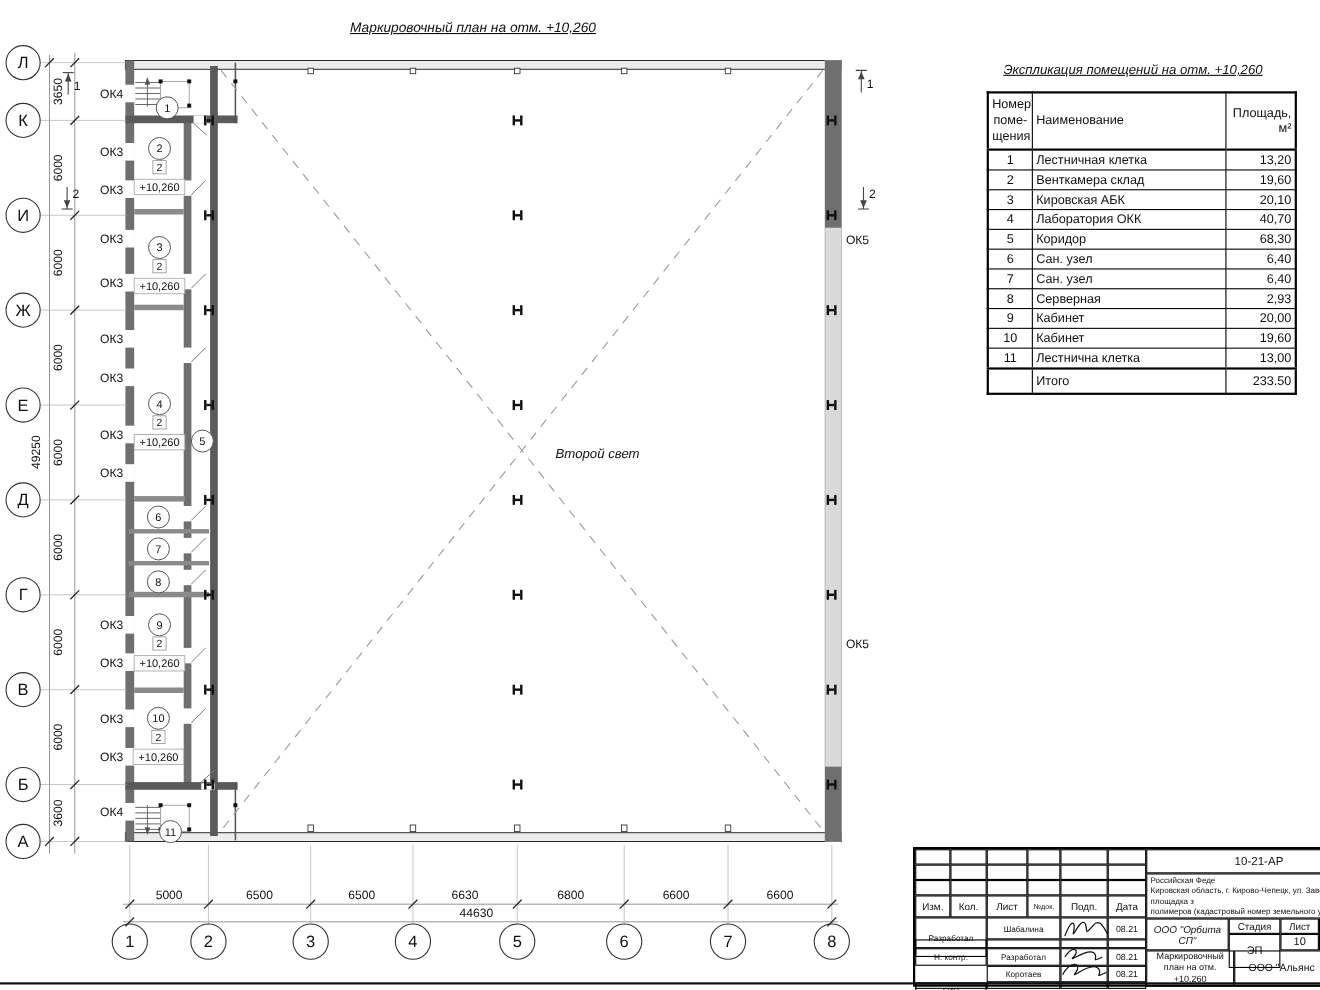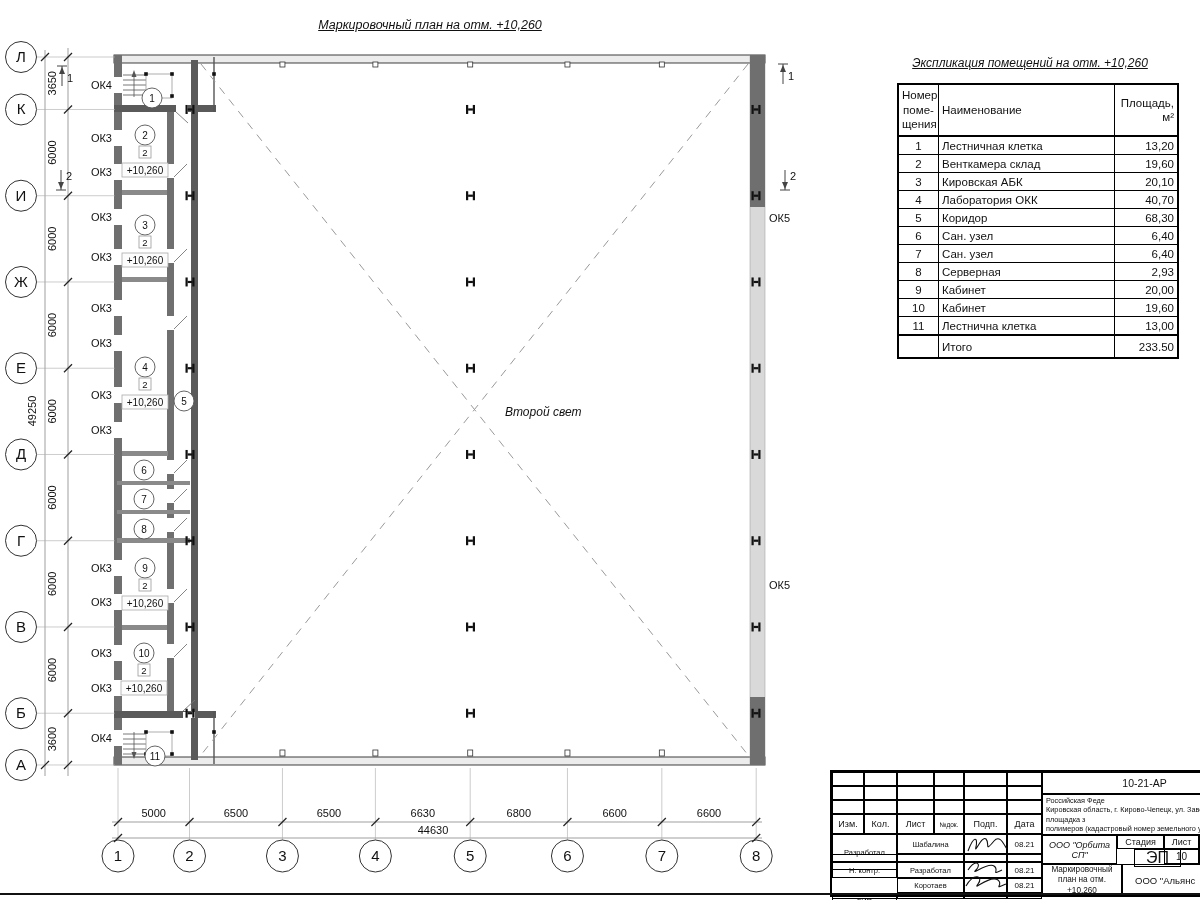--- a/index.html
+++ b/index.html
@@ -611,21 +611,21 @@
     </div>
   <div class="tbc" style="left:210px;top:0;width:205px;height:22px;font-size:10.5px">10-21-АР</div>
   <div class="tbc" style="left:210px;top:22px;width:205px;height:41px;font-size:7.3px;line-height:1.3;
        justify-content:flex-start;text-align:left;padding-left:3px;white-space:pre-line">Здание склада АБК, расположенное по адресу: Российская Феде
 Кировская область, г. Кирово-Чепецк, ул. Заводская, площадка з
 полимеров (кадастровый номер земельного участка 43:42:0000</div>
   <div class="tbc" style="left:210px;top:63px;width:75px;height:29px;font-size:9px;font-style:italic">ООО "Орбита СП"</div>
   <div class="tbc" style="left:285px;top:63px;width:47px;height:14px;font-size:9px">Стадия</div>
   <div class="tbc" style="left:332px;top:63px;width:35px;height:14px;font-size:9px">Лист</div>
   <div class="tbc" style="left:367px;top:63px;width:48px;height:14px;font-size:9px;justify-content:flex-start;padding-left:4px">Листов</div>
-  <div class="tbc" style="left:302px;top:77px;width:47px;height:18px;font-size:16px">ЭП</div>
+  <div class="tbc" style="left:285px;top:77px;width:47px;height:31px;font-size:10px">ЭП</div>
   <div class="tbc" style="left:332px;top:77px;width:35px;height:15px;font-size:10px">10</div>
   <div class="tbc" style="left:367px;top:77px;width:48px;height:15px;font-size:10px;justify-content:flex-start;padding-left:8px">1</div>
   <div class="tbc" style="left:210px;top:92px;width:80px;height:33px;font-size:8.2px;line-height:1.3;white-space:pre-line">Маркировочный план на отм.
 +10,260</div>
   <div class="tbc" style="left:290px;top:92px;width:125px;height:33px;font-size:9.5px;justify-content:flex-start;padding-left:12px">ООО "Альянс</div>
 
   <svg class="abs" style="left:132px;top:61px" width="46" height="24">
     <path d="M4,18 C10,2 14,4 12,14 C10,22 18,2 22,6 C26,10 20,20 30,8 C36,1 40,12 43,16" fill="none" stroke="#111" stroke-width="1.1"></path>
   </svg>
   <svg class="abs" style="left:130px;top:86px" width="50" height="36">

